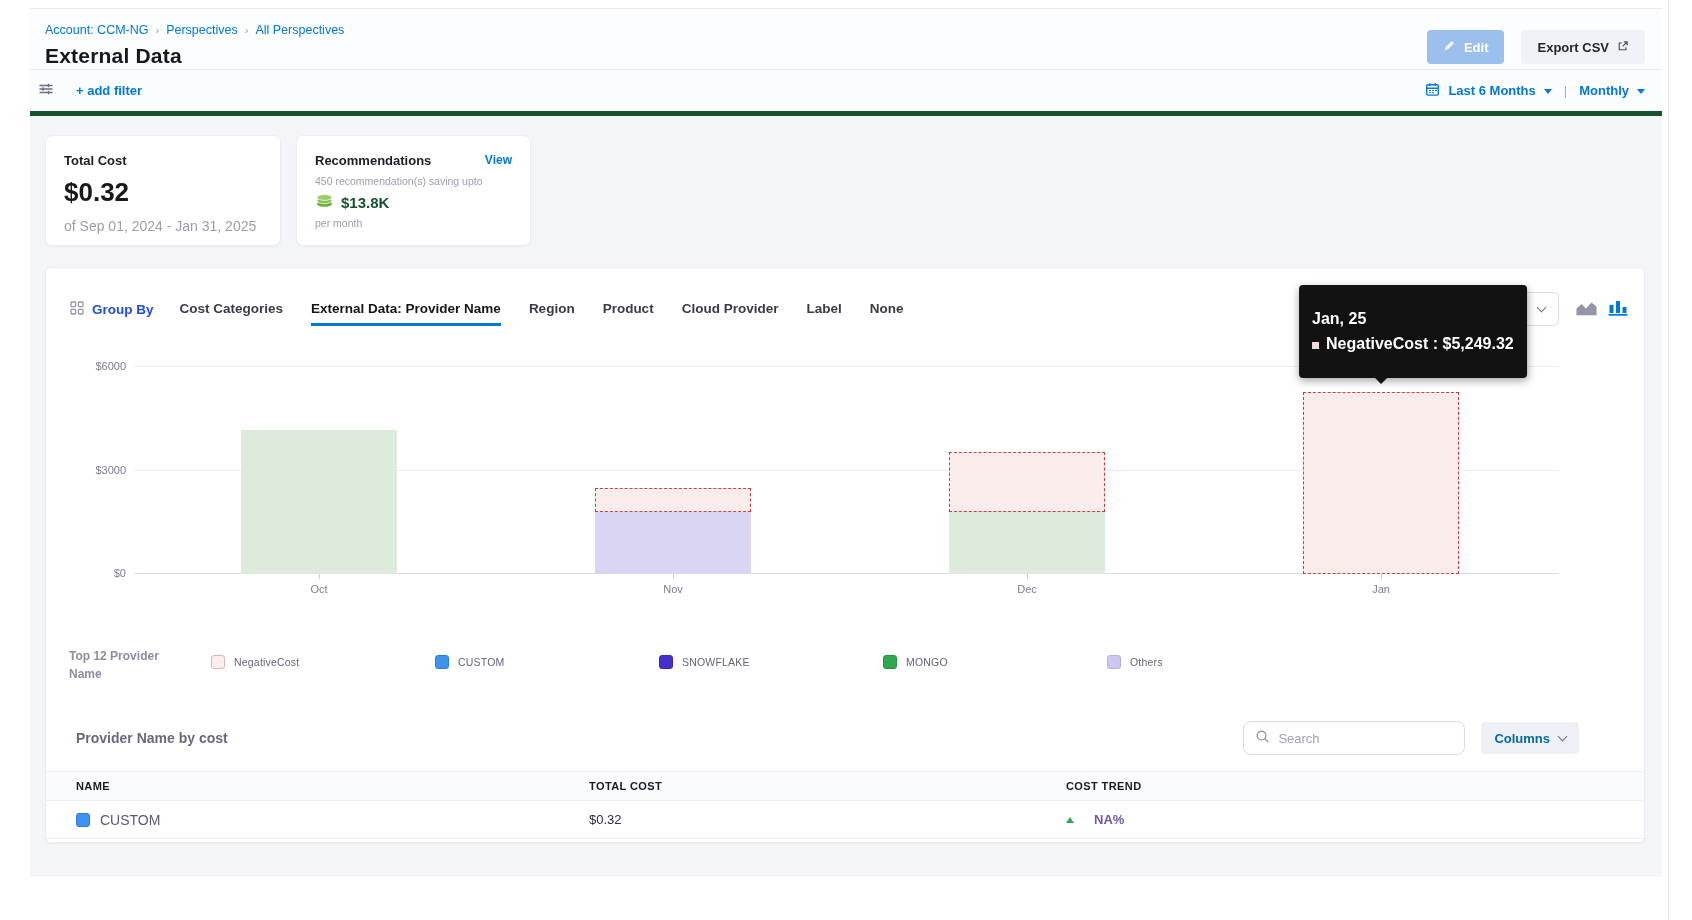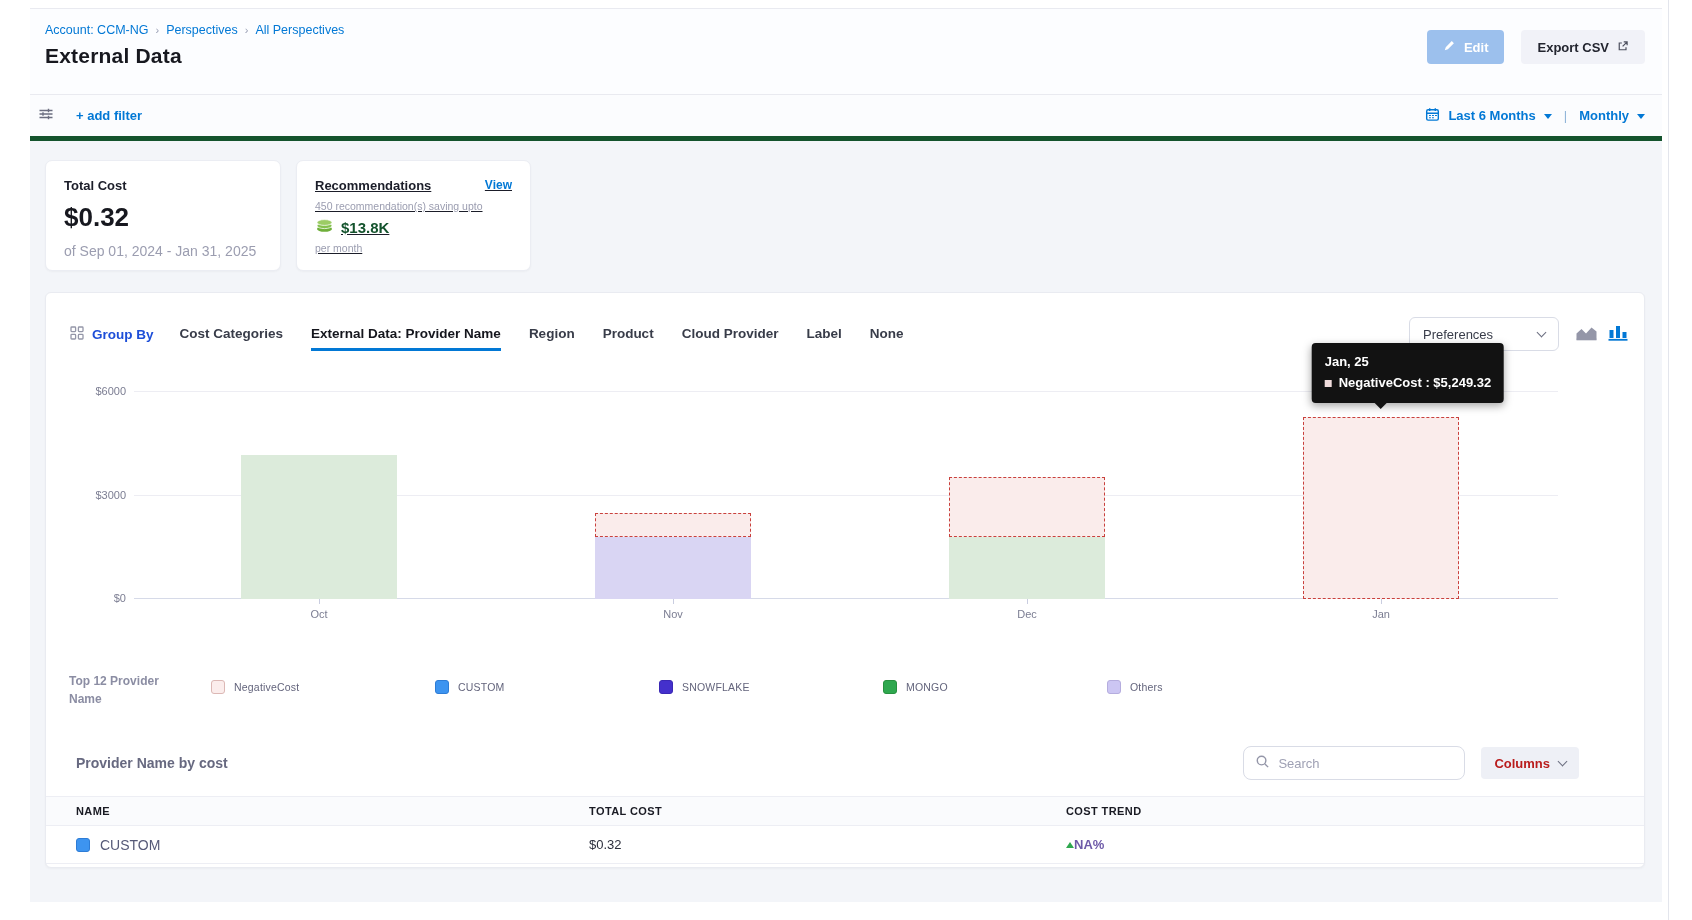--- a/index.html
+++ b/index.html
@@ -1,21 +1,21 @@
 <!DOCTYPE html>
 <html><head>
 <meta charset="utf-8">
 <style>
   * { margin:0; padding:0; box-sizing:border-box; }
   html,body { width:1692px; height:920px; background:#ffffff;
     font-family:"Liberation Sans","DejaVu Sans",sans-serif; color:#1b1d29; overflow:hidden; }
   .frame { position:absolute; left:30px; top:8px; width:1632px; }
 
   
-  .hdr { height:87px; background:#fcfdff; border-top:1px solid #e9eaf0; border-bottom:1px solid #e9eaf0;
+  .hdr { height:62px; background:#fcfdff; border-top:1px solid #e9eaf0; border-bottom:1px solid #e9eaf0;
     padding:14px 17px 0 15px; display:flex; justify-content:space-between; }
   .crumbs { font-size:12.5px; color:#0278d5; display:flex; align-items:center; gap:7px; }
   .crumb-sep { color:#9aa0b5; font-size:11px; }
   .pg-title { font-size:21px; font-weight:700; color:#17181f; margin-top:7px; letter-spacing:.2px; }
   .hdr-actions { display:flex; gap:17px; align-items:flex-start; margin-top:7px; }
   .btn { height:34px; border:none; border-radius:4px; font-size:13px; font-weight:700; cursor:pointer;
     display:flex; align-items:center; gap:8px; padding:0 16px;
     font-family:"Liberation Sans","DejaVu Sans",sans-serif; }
   .btn-edit { background:#9cc0ed; color:#ffffff; }
   .btn-export { background:#f1f2f8; color:#23252f; }
@@ -28,21 +28,21 @@
     font-size:13px; font-weight:700; }
   .pipe { color:#8fb4d8; font-weight:400; margin:0 4px; }
   .caret { width:0; height:0; border-left:4.5px solid transparent; border-right:4.5px solid transparent;
     border-top:5.5px solid #0278d5; margin-top:1px; }
 
   
   .content { background:#f3f5f9; height:761px; position:relative; }
   .card { position:absolute; top:19px; background:#ffffff; border:1px solid #ebedf3; border-radius:7px;
     box-shadow:0 1px 2px rgba(40,41,61,.04); height:111px; padding:17px 18px; }
   .card-tc { left:15px; width:236px; }
-  .card-rec { left:266px; width:235px;text-decoration:underline; }
+  .card-rec { left:266px; width:235px; }
   .card-title { font-size:13px; font-weight:700; color:#1b1d29; }
   .tc-value { font-size:26px; font-weight:700; color:#17181f; margin-top:9px; }
   .tc-period { font-size:14px; color:#9b9db0; margin-top:10px; }
   .rec-head { display:flex; justify-content:space-between; }
   .view-link { font-size:12px; font-weight:600; color:#0278d5; cursor:pointer; }
   .rec-sub { font-size:10.5px; color:#9b9db0; margin-top:7px; }
   .rec-sav { display:flex; align-items:center; gap:7px; margin-top:6px; font-size:15px; font-weight:700; color:#14532d; }
   .rec-per { font-size:10.5px; color:#9b9db0; margin-top:6px; }
 
   
@@ -71,21 +71,21 @@
   .seg { width:156px; }
   .seg.mongo { background:#dcebdb; }
   .seg.snowflake { background:#d9d5f3; }
   .seg.neg { background:#faeceb; border:1.5px dashed #c9413d; }
   .xaxis { display:flex; margin:0 86px 0 96px; }
   .xcol { flex:1; text-align:center; }
   .xtick { width:1px; height:5px; background:#c9cde0; margin:0 auto; }
   .xlab { font-size:11px; color:#7b7d92; margin-top:4px; }
 
   .tooltip { position:absolute; left:87.5%; bottom:196px; transform:translateX(-36%); background:#121212;
-    color:#ffffff; border-radius:4px; padding:9px 13px; font-size:13px; font-weight:700; line-height:1.6;
+    color:#ffffff; border-radius:4px; padding:21px 13px; font-size:16px; font-weight:700; line-height:1.6;
     white-space:nowrap; box-shadow:0 3px 8px rgba(0,0,0,.35); z-index:5; }
   .tooltip::after { content:''; position:absolute; bottom:-6px; left:36%; margin-left:-6px;
     border:6px solid transparent; border-top-color:#121212; border-bottom:0; }
   .tt-bullet { display:inline-block; width:7px; height:7px; background:#f0dcdc; margin-right:7px; }
 
   
   .legend { display:flex; align-items:flex-start; margin:52px 0 0 23px; }
   .legend-title { width:110px; font-size:12px; font-weight:700; color:#8b8da3; line-height:1.5; margin-right:32px; }
   .legend-items { display:flex; margin-top:8px; }
   .litem { width:224px; display:flex; align-items:center; gap:9px; cursor:pointer; }
@@ -94,30 +94,30 @@
 
   
   .tbl-top { display:flex; align-items:center; margin:38px 65px 16px 30px; }
   .tbl-title { font-size:14px; font-weight:700; color:#676980; }
   .search-box { margin-left:auto; width:222px; height:34px; border:1px solid #d9dce6; border-radius:8px;
     background:#fff; display:flex; align-items:center; gap:8px; padding:0 11px; }
   .search-box input { border:none; outline:none; flex:1; font-size:13px; color:#383c49; background:transparent;
     font-family:"Liberation Sans","DejaVu Sans",sans-serif; }
   .search-box input::placeholder { color:#9fa1b4; }
   .columns-btn { margin-left:16px; height:32px; padding:0 13px; background:#eef0f6; border:none; border-radius:4px;
-    display:flex; align-items:center; gap:9px; font-size:13px; font-weight:600; color:#b91c1c; cursor:pointer;
+    display:flex; align-items:center; gap:9px; font-size:13px; font-weight:600; color:#0369a1; cursor:pointer;
     font-family:"Liberation Sans","DejaVu Sans",sans-serif; }
   .tgrid { display:grid; grid-template-columns:513px 477px 1fr; align-items:center; padding-left:30px; }
   .thead { height:30px; background:#fafbfd; border-top:1px solid #edeef4; border-bottom:1px solid #edeef4;
     font-size:11px; font-weight:700; color:#191a23; letter-spacing:.4px; }
   .trow { height:38px; border-bottom:1px solid #edeef4; }
   .cell-name { display:flex; align-items:center; gap:10px; font-size:14px; font-weight:500; color:#565a78; }
   .row-swatch { width:14px; height:14px; border-radius:3px; border:1px solid #2d7cd6; }
   .cell-cost { font-size:13px; color:#2c2f3d; }
-  .cell-trend { display:flex; align-items:center; gap:0; font-size:13px; font-weight:600; color:#6e5aa8; }
+  .cell-trend { display:flex; align-items:center; gap:20px; font-size:13px; font-weight:600; color:#6e5aa8; }
   .tri-up { width:0; height:0; border-left:4.5px solid transparent; border-right:4.5px solid transparent;
     border-bottom:6px solid #2fa84f; }
 
   .v-edge { position:absolute; left:1668px; top:0; width:1px; height:920px; background:#e3e5ec; }
 </style>
 </head>
 <body>
 
 <div class="frame">
 

